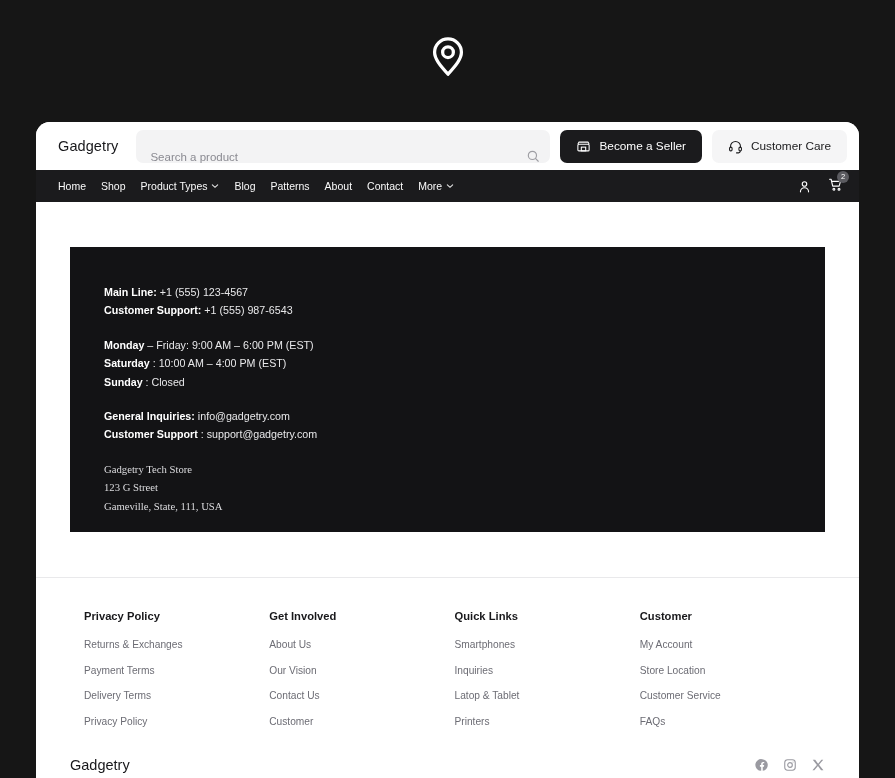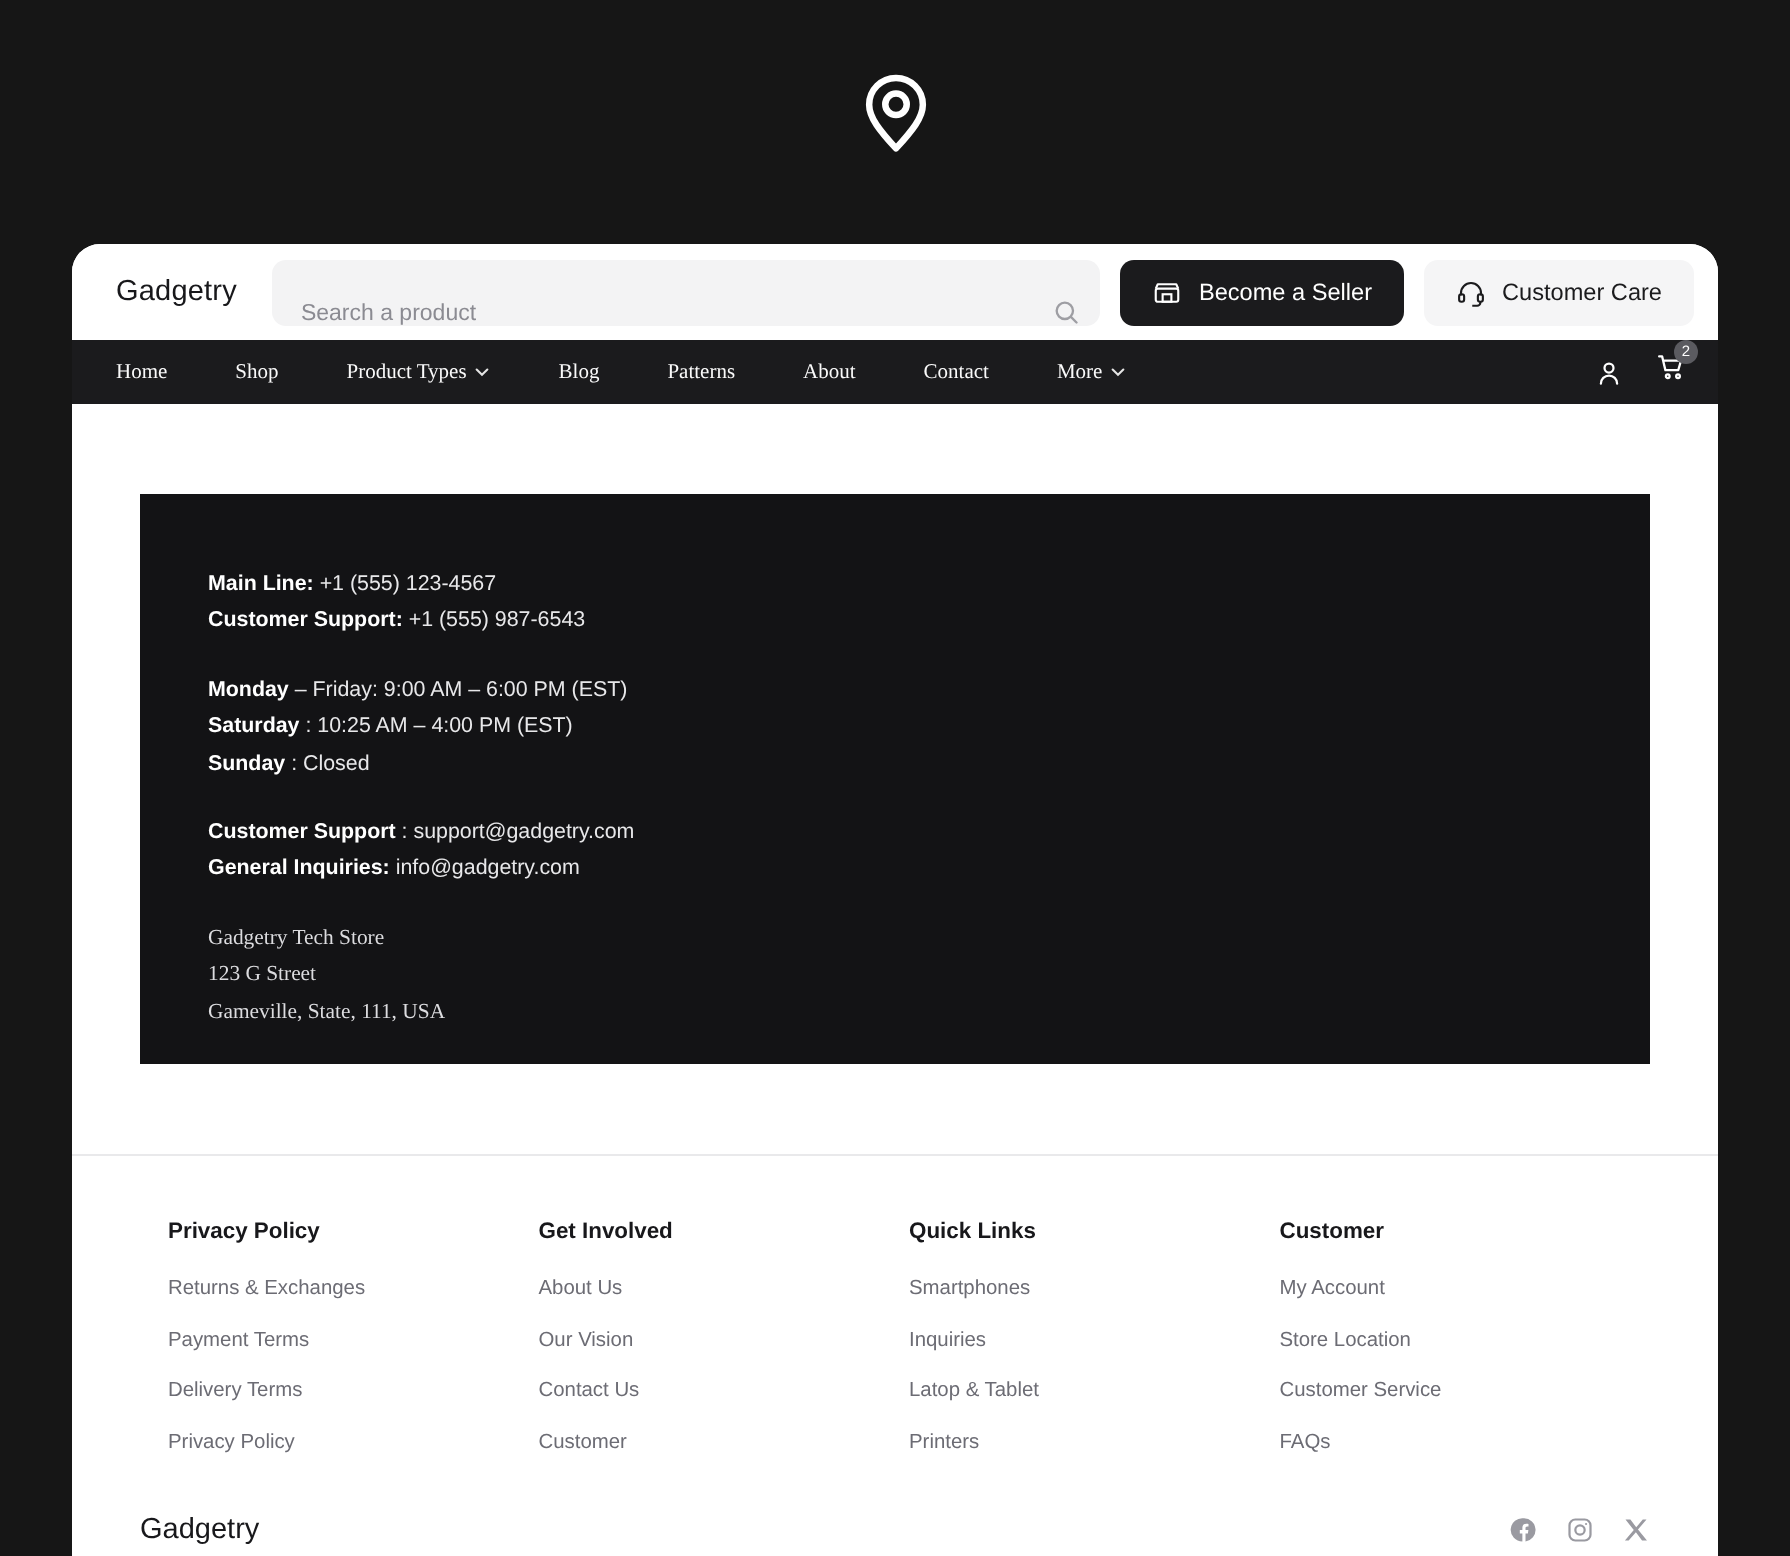--- a/index.html
+++ b/index.html
@@ -57,21 +57,21 @@
     display: flex; align-items: center; gap: 8px; padding: 0 16px;
     font-size: 11.8px; white-space: nowrap; cursor: pointer;
   }
   .btn-dark svg, .btn-light svg { width: 15px; height: 15px; flex: none; }
 
   
   .nav {
     height: 32px; background: #1b1b1d; display: flex; align-items: center;
     padding: 0 16px 0 22px;
   }
-  .nav-links { display: flex; align-items: center; gap: 34px; font-family: Liberation Serif, serif; }
+  .nav-links { display: flex; align-items: center; gap: 15px; }
   .nav-link {
     color: #fafafa; font-size: 10.5px; display: flex; align-items: center;
     gap: 4px; cursor: pointer; white-space: nowrap;
   }
   .caret { width: 8px; height: 8px; opacity: .9; }
   .nav-right { margin-left: auto; display: flex; align-items: center; gap: 16px; }
   .nav-icon { width: 15px; height: 15px; color: #fff; cursor: pointer; }
   .cart-wrap { position: relative; display: block; }
   .cart-badge {
     position: absolute; right: -6px; top: -6px;
@@ -274,33 +274,33 @@
           <div class="info-line">
             <b>Customer Support:</b><span> +1 (555) 987-6543</span>
           </div>
 
           <div class="info-gap"></div>
 
           <div class="info-line">
             <b>Monday</b><span> – Friday: 9:00 AM – 6:00 PM (EST)</span>
           </div>
           <div class="info-line">
-            <b>Saturday</b><span> : 10:25 AM – 4:00 PM (EST)</span>
+            <b>Saturday</b><span> : 10:00 AM – 4:00 PM (EST)</span>
           </div>
           <div class="info-line">
             <b>Sunday</b><span> : Closed</span>
           </div>
 
           <div class="info-gap"></div>
 
           <div class="info-line">
+            <b>General Inquiries:</b><span> info@gadgetry.com</span>
+          </div>
+          <div class="info-line">
             <b>Customer Support</b><span> : support@gadgetry.com</span>
-          </div>
-          <div class="info-line">
-            <b>General Inquiries:</b><span> info@gadgetry.com</span>
           </div>
 
           <div class="info-gap"></div>
 
           <div class="addr-line">Gadgetry Tech Store</div>
           <div class="addr-line">123 G Street</div>
           <div class="addr-line">Gameville, State, 111, USA</div>
         </div>
       </div>
     </div>

